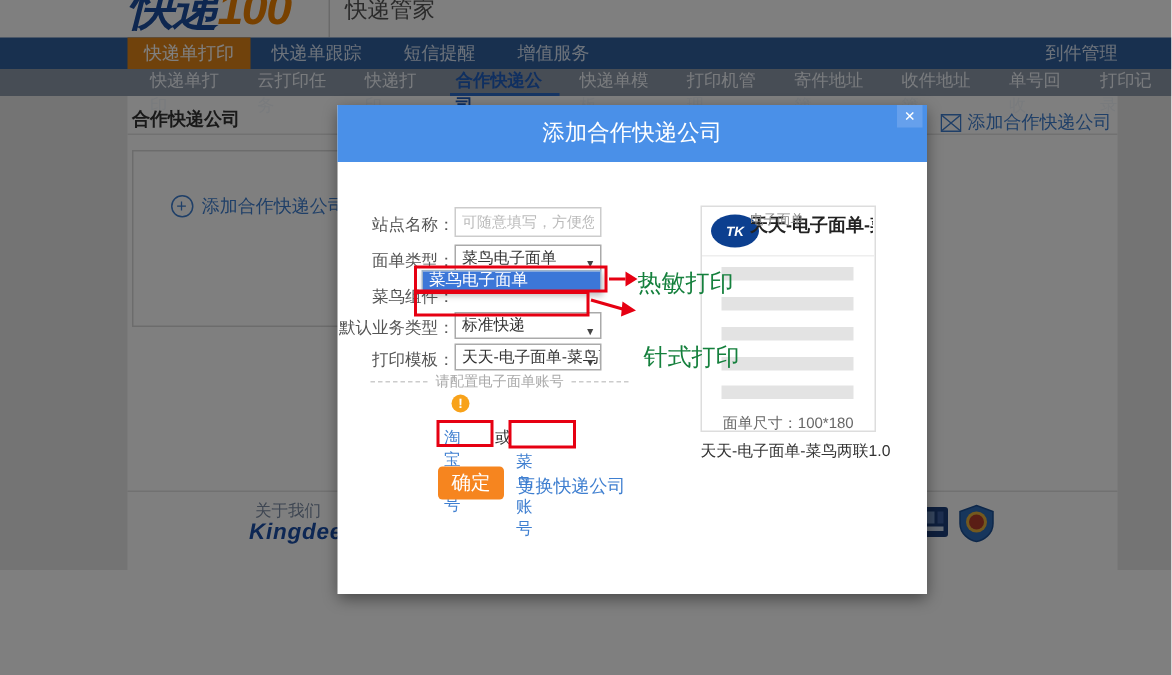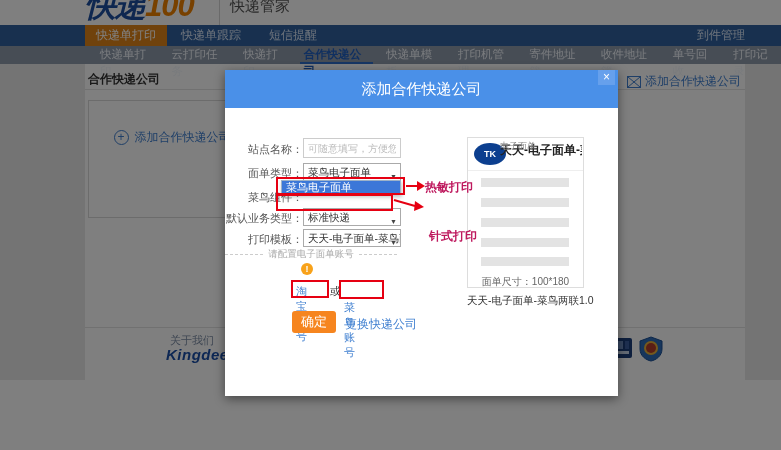--- a/index.html
+++ b/index.html
@@ -60,26 +60,26 @@
   .f-select { position:absolute; left:78px; width:98px; height:18px; border:1px solid #aaa; background:#fff; font-size:10.5px; color:#333; line-height:16px; padding:0 12px 0 4px; overflow:hidden; white-space:nowrap; cursor:pointer; }
   .f-select .caret { position:absolute; right:3px; top:5px; font-size:7px; color:#444; }
 
   .dd-list { position:absolute; left:56px; top:110px; width:120px; background:#fff; border:1px solid #9db2c8; box-shadow:1px 2px 4px rgba(0,0,0,0.25); z-index:22; }
   .dd-opt { font-size:11px; line-height:13px; padding:0 4px; color:#222; cursor:pointer; }
   .dd-opt.sel { background:#3c77d8; color:#fff; }
 
   .anno-box { position:absolute; border:2px solid #e60012; z-index:24; pointer-events:none; }
   .anno-box.a1 { left:51px; top:107px; width:129px; height:18px; }
   .anno-box.a2 { left:51px; top:124px; width:117px; height:17px; }
-  .anno-text { position:absolute; font-size:12px; color:#be185d; font-weight:bold; z-index:24; }
+  .anno-text { position:absolute; font-size:16px; color:#15803d; font-weight:normal; z-index:24; }
   .anno-text.t1 { left:200px; top:109px; }
   .anno-text.t2 { left:204px; top:130px;margin-top:28px; }
   .anno-arrows { position:absolute; left:0; top:0; z-index:24; pointer-events:none; }
 
-  .cfg-divider { position:absolute; left:0; top:178px; width:172px; display:flex; align-items:center; gap:5px; }
+  .cfg-divider { position:absolute; left:22px; top:178px; width:172px; display:flex; align-items:center; gap:5px; }
   .cfg-divider .dash { flex:1; border-top:1px dashed #ccc; }
   .cfg-divider .txt { font-size:9.5px; color:#aaa; white-space:nowrap; }
 
   .warn-row { position:absolute; left:76px; top:193px; display:flex; align-items:center; gap:4px; }
   .warn-icon { width:12px; height:12px; background:#f8a21a; color:#fff; border-radius:50%; font-size:9px; line-height:12px; text-align:center; font-weight:bold; }
   .warn-text { font-size:11px; color:#444; }
 
   .acct-row { position:absolute; left:66px; top:210px; height:20px; }
   .acct-link { font-size:11px; color:#3f7fd0; cursor:pointer; position:absolute; top:4px; }
   .acct-link.taobao { left:5px; }
@@ -88,21 +88,21 @@
   .acct-box { position:absolute; border:2px solid #e60012; pointer-events:none; }
   .acct-box.b1 { left:0; top:0; width:38px; height:18px; }
   .acct-box.b2 { left:48px; top:0; width:45px; height:19px; }
 
   .confirm-btn { position:absolute; left:67px; top:241px; width:44px; height:22px; background:#f6851f; border:none; border-radius:3px; color:#fff; font-size:13px; cursor:pointer; font-family:inherit; }
   .change-link { position:absolute; left:120px; top:246px; font-size:12px; color:#3f7fd0; cursor:pointer; }
 
   
   .card { position:absolute; left:242px; top:67px; width:117px; height:151px; border:1px solid #ddd; background:#fff; }
   .card-head { position:absolute; left:0; top:0; width:100%; height:33px; border-bottom:1px solid #eee; }
-  .card-logo { position:absolute; left:6px; top:5px; width:32px; height:22px; border-radius:50%; background:#0c3f8f; color:#fff; font-size:9px; font-weight:bold; text-align:center; line-height:22px; }
+  .card-logo { position:absolute; left:6px; top:5px; width:32px; height:22px; border-radius:50%; background:#0c3f8f; color:#fff; font-size:9px; font-style:italic; font-weight:bold; text-align:center; line-height:22px; }
   .card-title { position:absolute; left:32px; top:4px; width:82px; font-size:12px; font-weight:bold; color:#222; white-space:nowrap; overflow:hidden; }
   .card-sub { position:absolute; left:32px; top:2px; font-size:9px; color:#888;text-align:right; }
   .sk-bar { position:absolute; left:13px; width:88px; height:9px; background:#e3e3e3; }
   .card-size { position:absolute; left:0; top:137px; width:100%; text-align:center; font-size:10px; color:#666; }
   .card-caption { position:absolute; left:242px; top:224px; width:117px; text-align:center; font-size:10.5px; color:#333; white-space:nowrap; }
 </style>
 </head>
 <body>
 
 <div id="app">
@@ -110,20 +110,21 @@
   <div class="topbar">
     <div class="logo"><span class="kd">快递</span><span class="hundred">100</span></div>
     <div class="logo-divider"></div>
     <div class="logo-suffix">快递管家</div>
   </div>
 
   <div class="mainnav">
     <div class="tab active">快递单打印</div>
     <div class="tab">快递单跟踪</div>
     <div class="tab">短信提醒</div>
+    <div class="tab">增值服务</div>
     <div class="tab right">到件管理</div>
   </div>
 
   <div class="subnav">
     <div class="sitem">快递单打印</div>
     <div class="sitem">云打印任务</div>
     <div class="sitem">快递打印</div>
     <div class="sitem active">合作快递公司</div>
     <div class="sitem">快递单模板</div>
     <div class="sitem">打印机管理</div>

